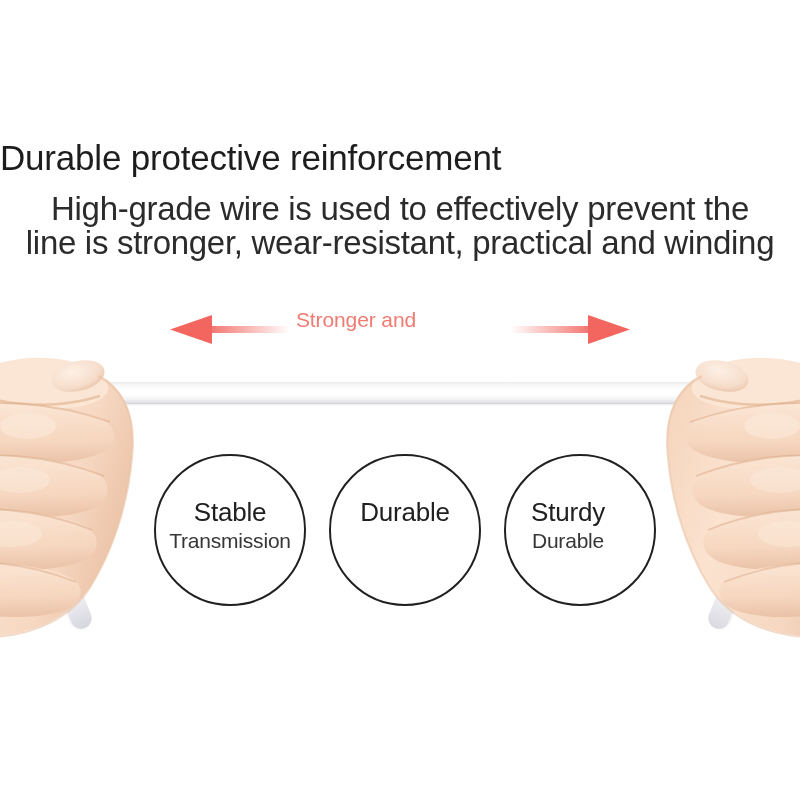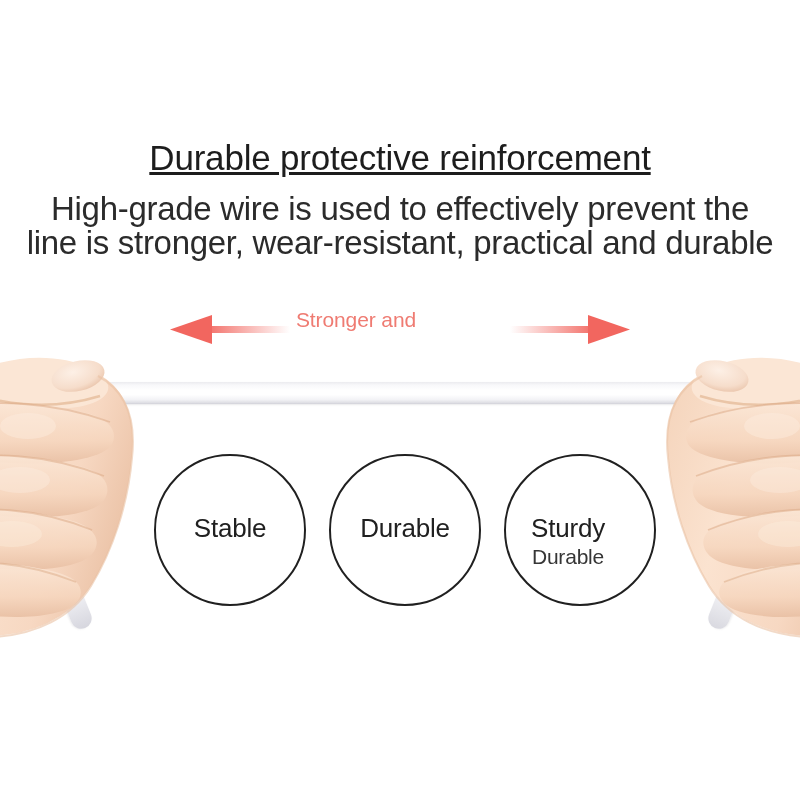--- a/index.html
+++ b/index.html
@@ -17,28 +17,26 @@
     font-family: "Liberation Sans", sans-serif;
     -webkit-font-smoothing: antialiased;
   }
 
   
   .headline {
     position: absolute;
     left: 0;
     top: 138px;
     width: 800px;
-    text-align: center;
     font-size: 35px;
     font-weight: 400;
     letter-spacing: -0.2px;
     color: #1d1d1d;
     line-height: 1.15;
     white-space: nowrap;
-    text-decoration: underline;
   }
   .subcopy {
     position: absolute;
     left: 0;
     top: 192px;
     width: 800px;
     text-align: center;
     font-size: 33px;
     font-weight: 400;
     color: #2b2b2b;
@@ -144,21 +142,20 @@
   .c2 { left: 329px; top: 454px; }
   .c3 { left: 504px; top: 454px; }
 
   .circle-text {
     position: absolute;
     top: 496px;
     width: 260px;
     text-align: center;
     color: #262626;
     white-space: nowrap;
-    margin-top: 16px;
   }
   .ct1 { left: 100px; }
   .ct2 { left: 275px; }
   .ct3 { left: 438px; }
   .circle-text .big {
     display: block;
     font-size: 26px;
     line-height: 32px;
     letter-spacing: -0.2px;
     color: #202020;
@@ -173,21 +170,21 @@
 </style>
 </head>
 <body>
 
 <div id="stage">
 
   <div class="headline">Durable protective reinforcement</div>
 
   <div class="subcopy">
     <span class="ln">High-grade wire is used to effectively prevent the</span>
-    <span class="ln">line is stronger, wear-resistant, practical and durable</span>
+    <span class="ln">line is stronger, wear-resistant, practical and winding</span>
   </div>
 
   <div class="callout">
     <span class="ln">Stronger and</span>
   </div>
 
   <div class="arrow-wrap arrow-left">
     <svg viewBox="0 0 120 36" xmlns="http://www.w3.org/2000/svg">
       <defs>
         <linearGradient id="tailL" x1="1" y1="0" x2="0" y2="0">
@@ -370,20 +367,21 @@
       </g>
     </svg>
   </div>
 
   <div class="circle c1"></div>
   <div class="circle c2"></div>
   <div class="circle c3"></div>
 
   <div class="circle-text ct1">
     <span class="big">Stable</span>
+    <span class="small">Transmission</span>
   </div>
   <div class="circle-text ct2">
     <span class="big">Durable</span>
   </div>
   <div class="circle-text ct3">
     <span class="big">Sturdy</span>
     <span class="small">Durable</span>
   </div>
 
 </div>

